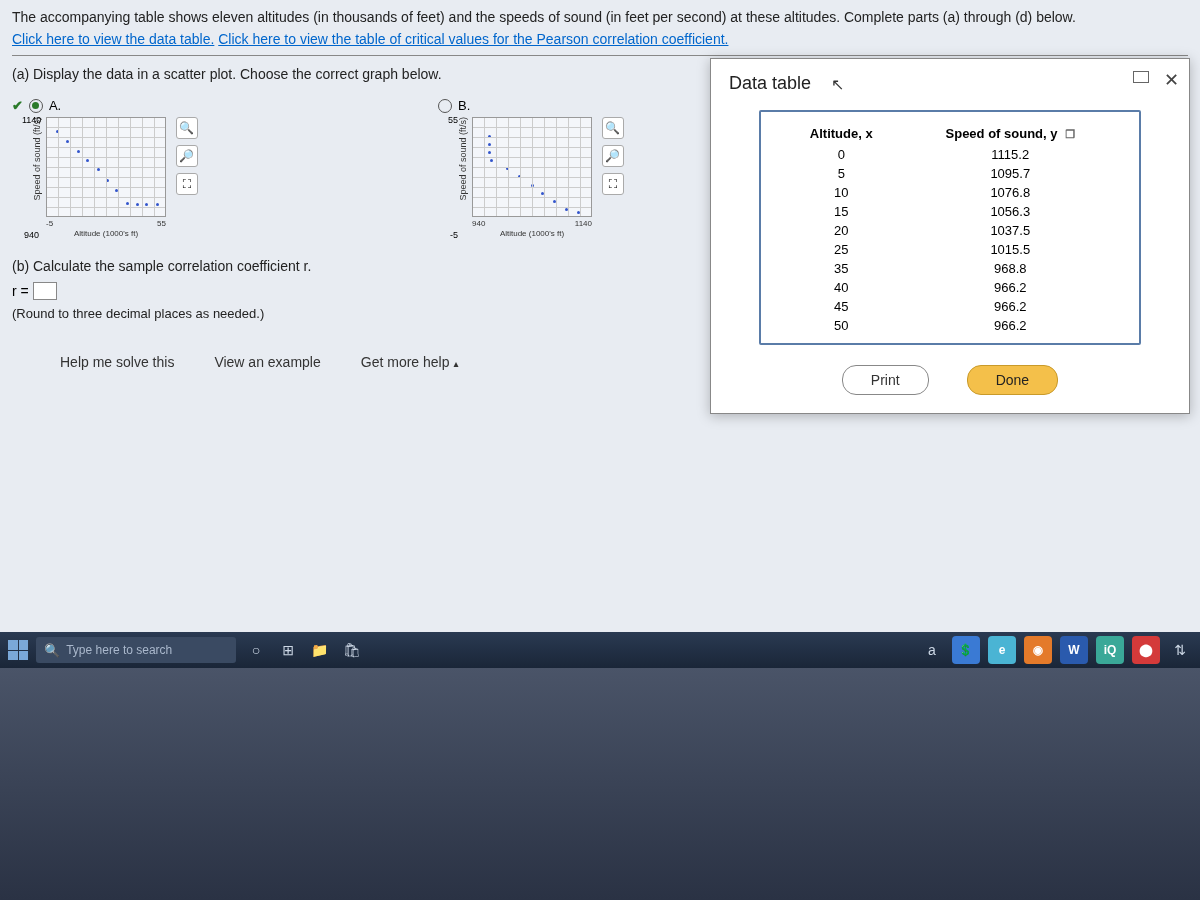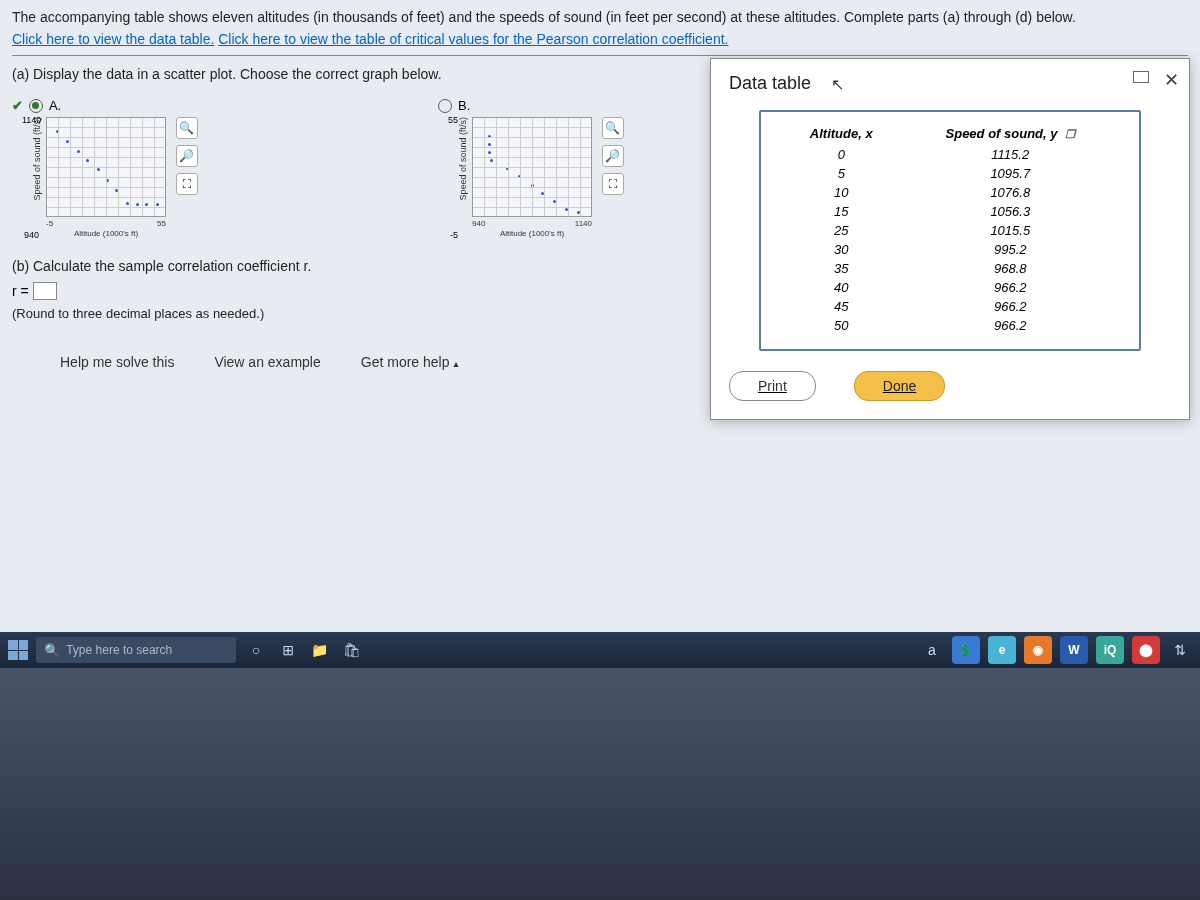--- a/index.html
+++ b/index.html
@@ -46,27 +46,27 @@
   .round-note { font-size: 13px; color: #222; }
   
   
   .data-popup { position: absolute; right: 10px; top: 58px; width: 480px; background: #fff; border: 1px solid #888; box-shadow: 0 2px 12px rgba(0,0,0,0.25); padding: 14px 18px 18px 18px; }
   .popup-header { display: flex; align-items: flex-end; gap: 20px; margin-bottom: 16px; }
   .popup-title { font-size: 18px; color: #222; }
   .cursor-icon { font-size: 16px; color: #333; }
   .popup-close { position: absolute; right: 10px; top: 10px; font-size: 18px; cursor: pointer; color: #444; }
   .popup-min { position: absolute; right: 40px; top: 12px; width: 16px; height: 12px; border: 1px solid #666; cursor: pointer; }
   
-  .data-table-wrap { border: 2px solid #5a7ca8; border-radius: 2px; padding: 10px 20px 14px 20px; margin: 0 30px 20px 30px; font-style: italic; }
+  .data-table-wrap { border: 2px solid #5a7ca8; border-radius: 2px; padding: 10px 20px 8px 20px; margin: 0 30px 20px 30px; }
   .data-table { width: 100%; border-collapse: collapse; }
   .data-table th { font-size: 13px; font-weight: bold; text-align: center; padding: 4px 10px; }
   .data-table td { font-size: 13px; text-align: center; padding: 2px 10px; }
   .copy-icon { font-size: 11px; color: #666; margin-left: 4px; cursor: pointer; }
   
-  .popup-buttons { display: flex; gap: 38px; text-decoration: underline; }
+  .popup-buttons { display: flex; justify-content: center; gap: 38px; }
   .popup-btn { padding: 6px 28px; border: 1px solid #888; border-radius: 14px; font-size: 14px; cursor: pointer; }
   .btn-print { background: #fff; color: #333; }
   .btn-done { background: #f4c04a; color: #222; border-color: #c99a2a; }
   
   
   .help-bar { position: absolute; left: 60px; bottom: 270px; display: flex; gap: 40px; font-size: 14px; color: #333; }
   .help-link { cursor: pointer; }
   .dropdown-arrow { font-size: 10px; }
   
   
@@ -219,26 +219,26 @@
             </tr>
             <tr>
               <td>10</td>
               <td>1076.8</td>
             </tr>
             <tr>
               <td>15</td>
               <td>1056.3</td>
             </tr>
             <tr>
+              <td>20</td>
+              <td>1037.5</td>
+            </tr>
+            <tr>
               <td>25</td>
               <td>1015.5</td>
-            </tr>
-            <tr>
-              <td>30</td>
-              <td>995.2</td>
             </tr>
             <tr>
               <td>35</td>
               <td>968.8</td>
             </tr>
             <tr>
               <td>40</td>
               <td>966.2</td>
             </tr>
             <tr>

